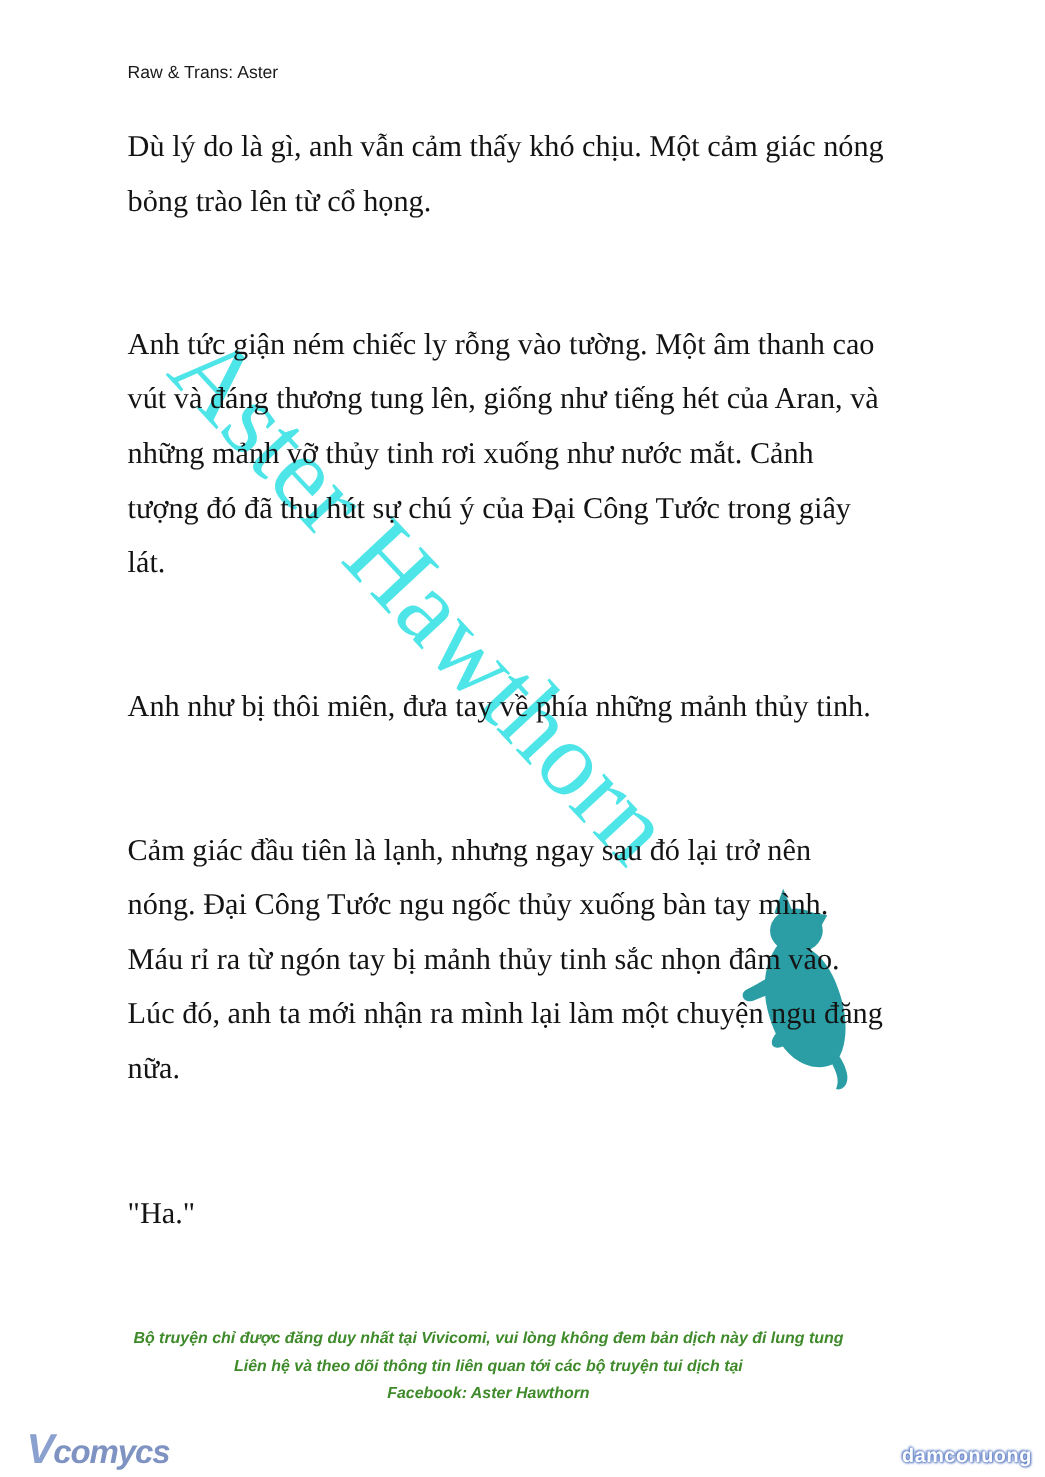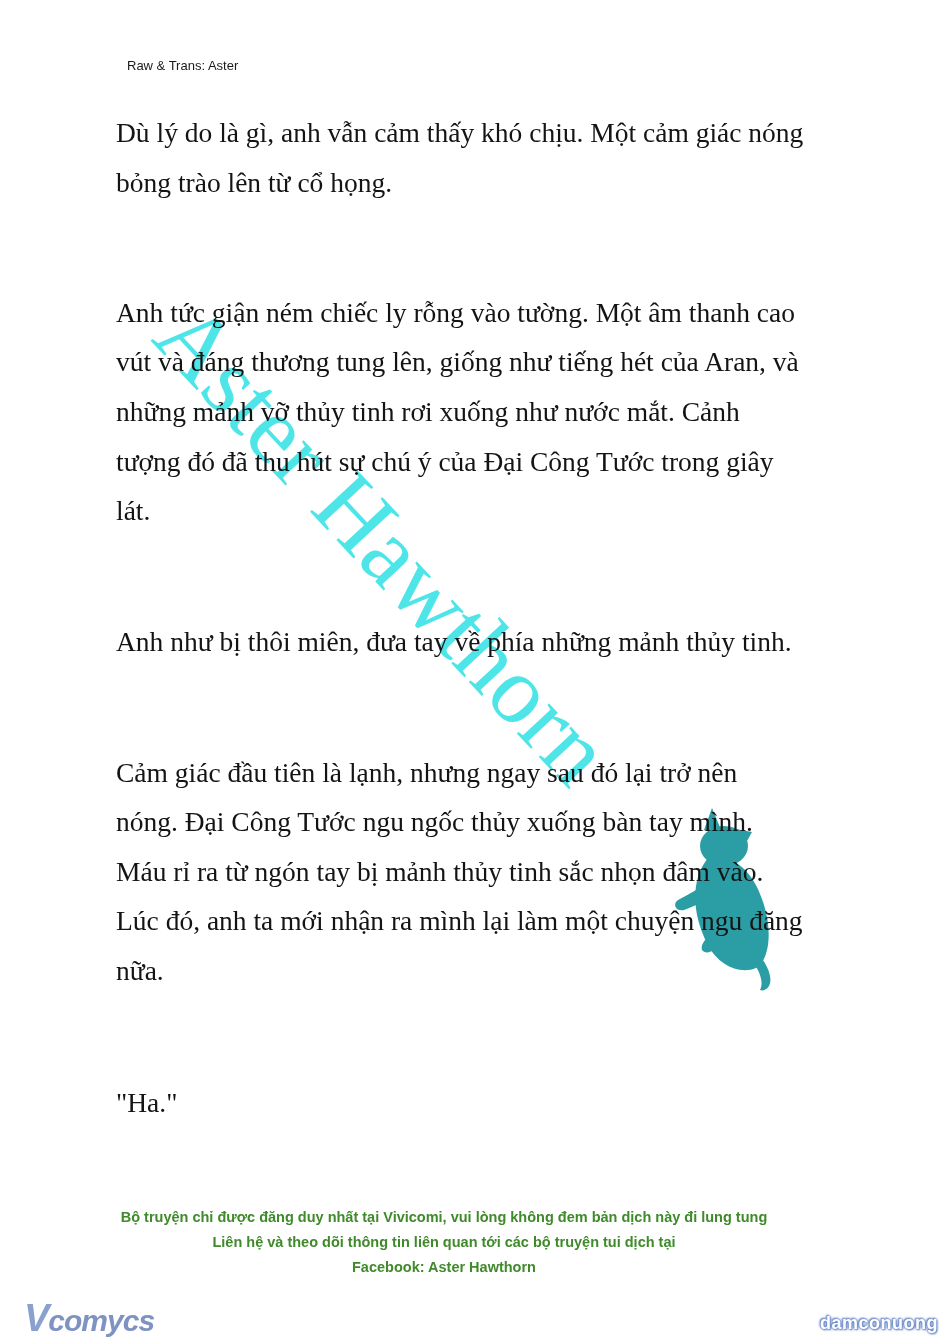--- a/index.html
+++ b/index.html
@@ -13,24 +13,23 @@
       position: relative;
       overflow: hidden;
       font-family: "Liberation Serif", serif;
       color: #111111;
     }
     .header-credit {
       position: absolute;
       left: 116px;
       top: 58px;
       font-family: "Liberation Sans", sans-serif;
-      font-size: 13px;
+      font-size: 16px;
       color: #1a1a1a;
       z-index: 3;
-      margin-left: 11px;
     }
     .watermark-layer {
       position: absolute;
       left: 0; top: 0;
       width: 950px; height: 1343px;
       z-index: 1;
       pointer-events: none;
     }
     .text-layer {
       position: absolute;
@@ -46,20 +45,21 @@
       font-size: 27.5px;
       line-height: 32px;
       color: #141414;
     }
     .footer-notice {
       position: absolute;
       left: 0;
       width: 888px;
       text-align: center;
       font-family: "Liberation Sans", sans-serif;
+      font-style: italic;
       font-weight: bold;
       font-size: 14.5px;
       color: #3f8a2a;
       z-index: 3;
     }
     .logo-vcomycs {
       position: absolute;
       left: 24px;
       top: 1297px;
       font-family: "Liberation Sans", sans-serif;

